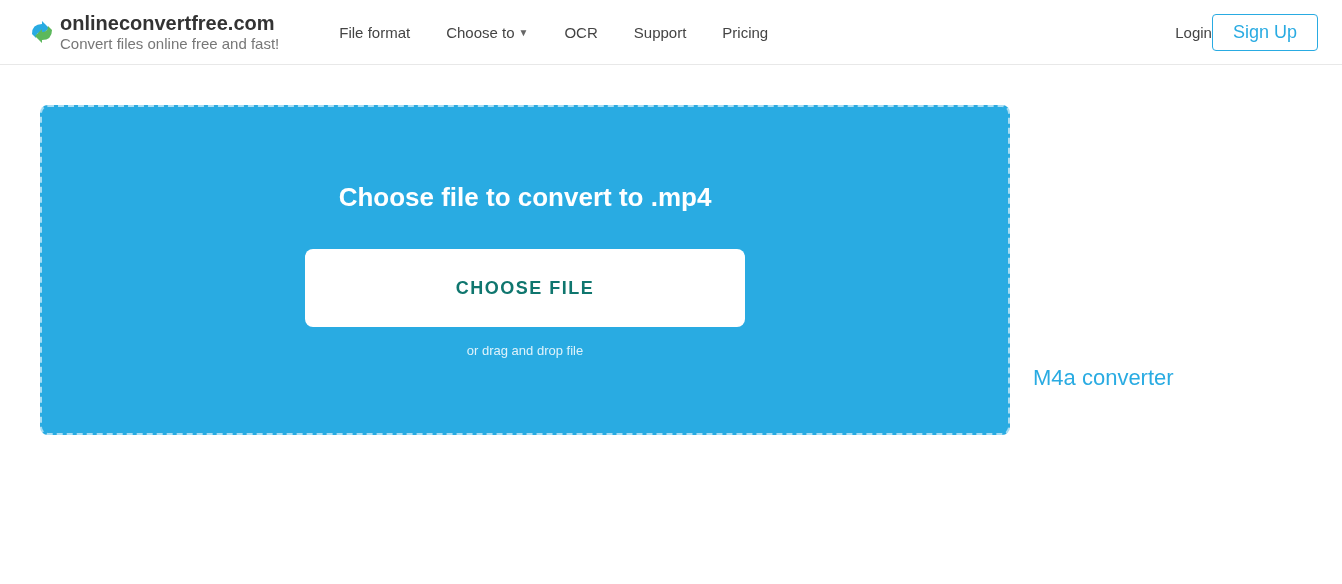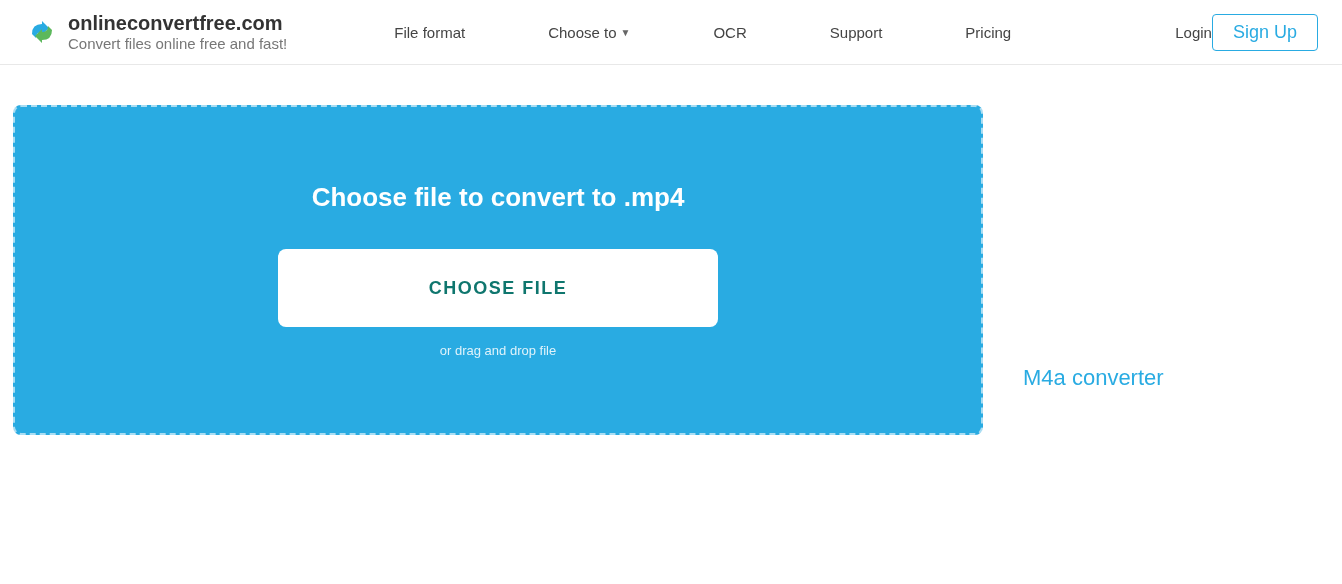--- a/index.html
+++ b/index.html
@@ -19,21 +19,20 @@
     .header {
       display: flex;
       align-items: center;
       padding: 12px 24px;
       border-bottom: 1px solid #e8e8e8;
     }
 
     .logo-area {
       display: flex;
       align-items: center;
-      gap: 8px;
       margin-right: 40px;
       text-decoration: none;
     }
 
     .logo-icon {
       width: 36px;
       height: 36px;
     }
 
     .logo-text-area {
@@ -61,21 +60,20 @@
     }
 
     .nav-link {
       font-size: 15px;
       color: #444;
       text-decoration: none;
       cursor: pointer;
       display: flex;
       align-items: center;
       gap: 4px;
-      margin-left: 47px;
     }
 
     .chevron-down {
       font-size: 10px;
       color: #666;
     }
 
     .auth-area {
       display: flex;
       align-items: center;
@@ -95,24 +93,24 @@
       color: #29abe2;
       border: 1.5px solid #29abe2;
       background: #fff;
       padding: 7px 20px;
       border-radius: 4px;
       cursor: pointer;
     }
 
     
     .main-content {
-      padding: 40px 24px 0 13px;
+      padding: 40px 24px 0 40px;
       display: flex;
       align-items: flex-start;
-      gap: 40px;
+      gap: 23px;
     }
 
     
     .upload-box {
       width: 970px;
       min-height: 330px;
       background: #29abe2;
       border-radius: 8px;
       border: 2px dashed rgba(255,255,255,0.6);
       display: flex;

